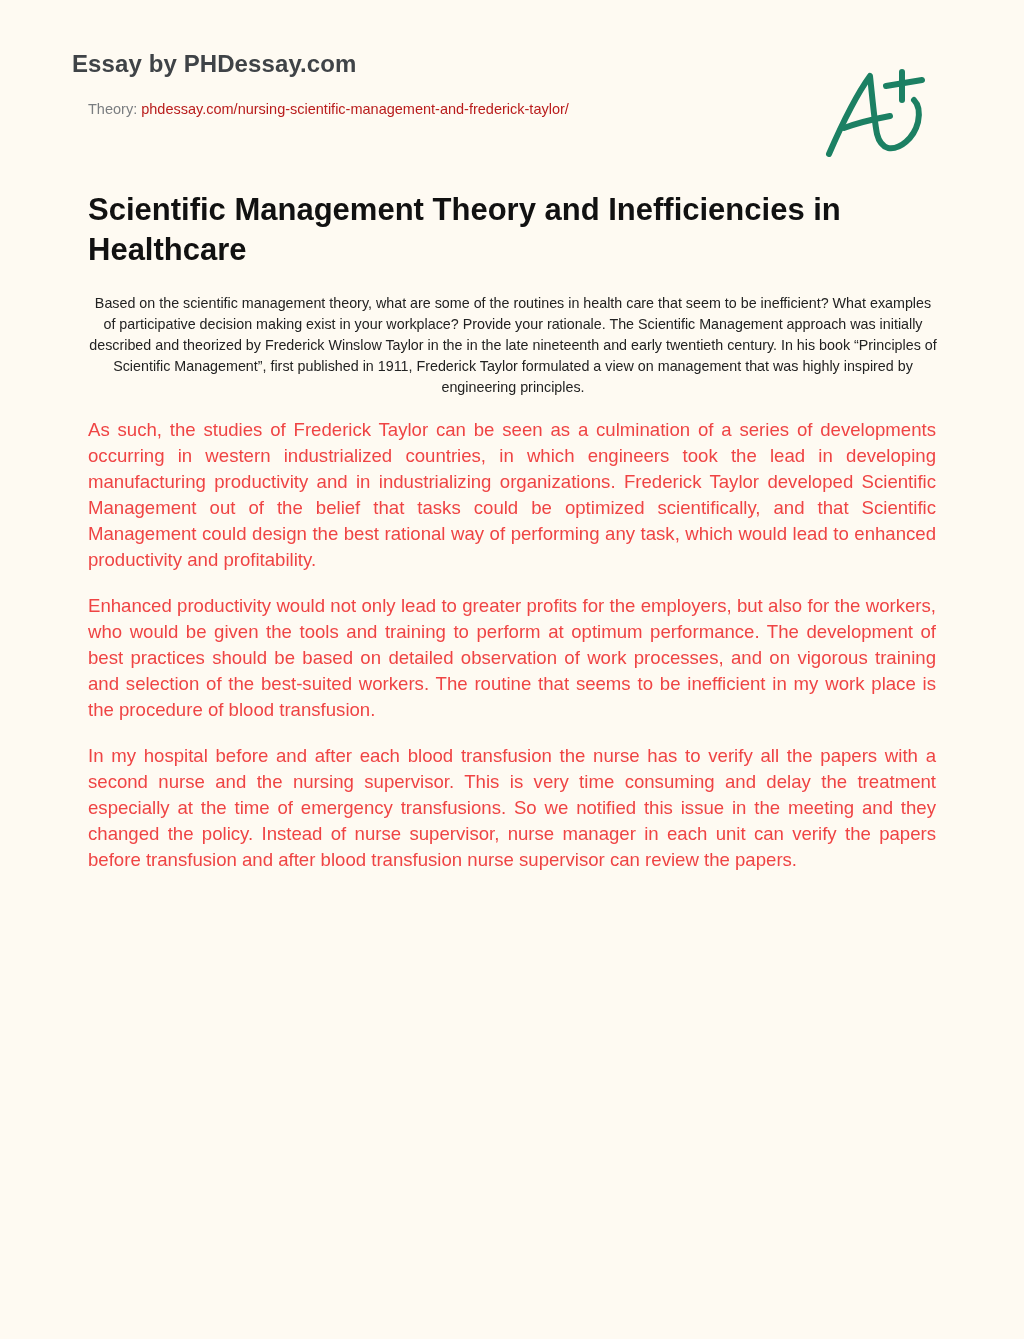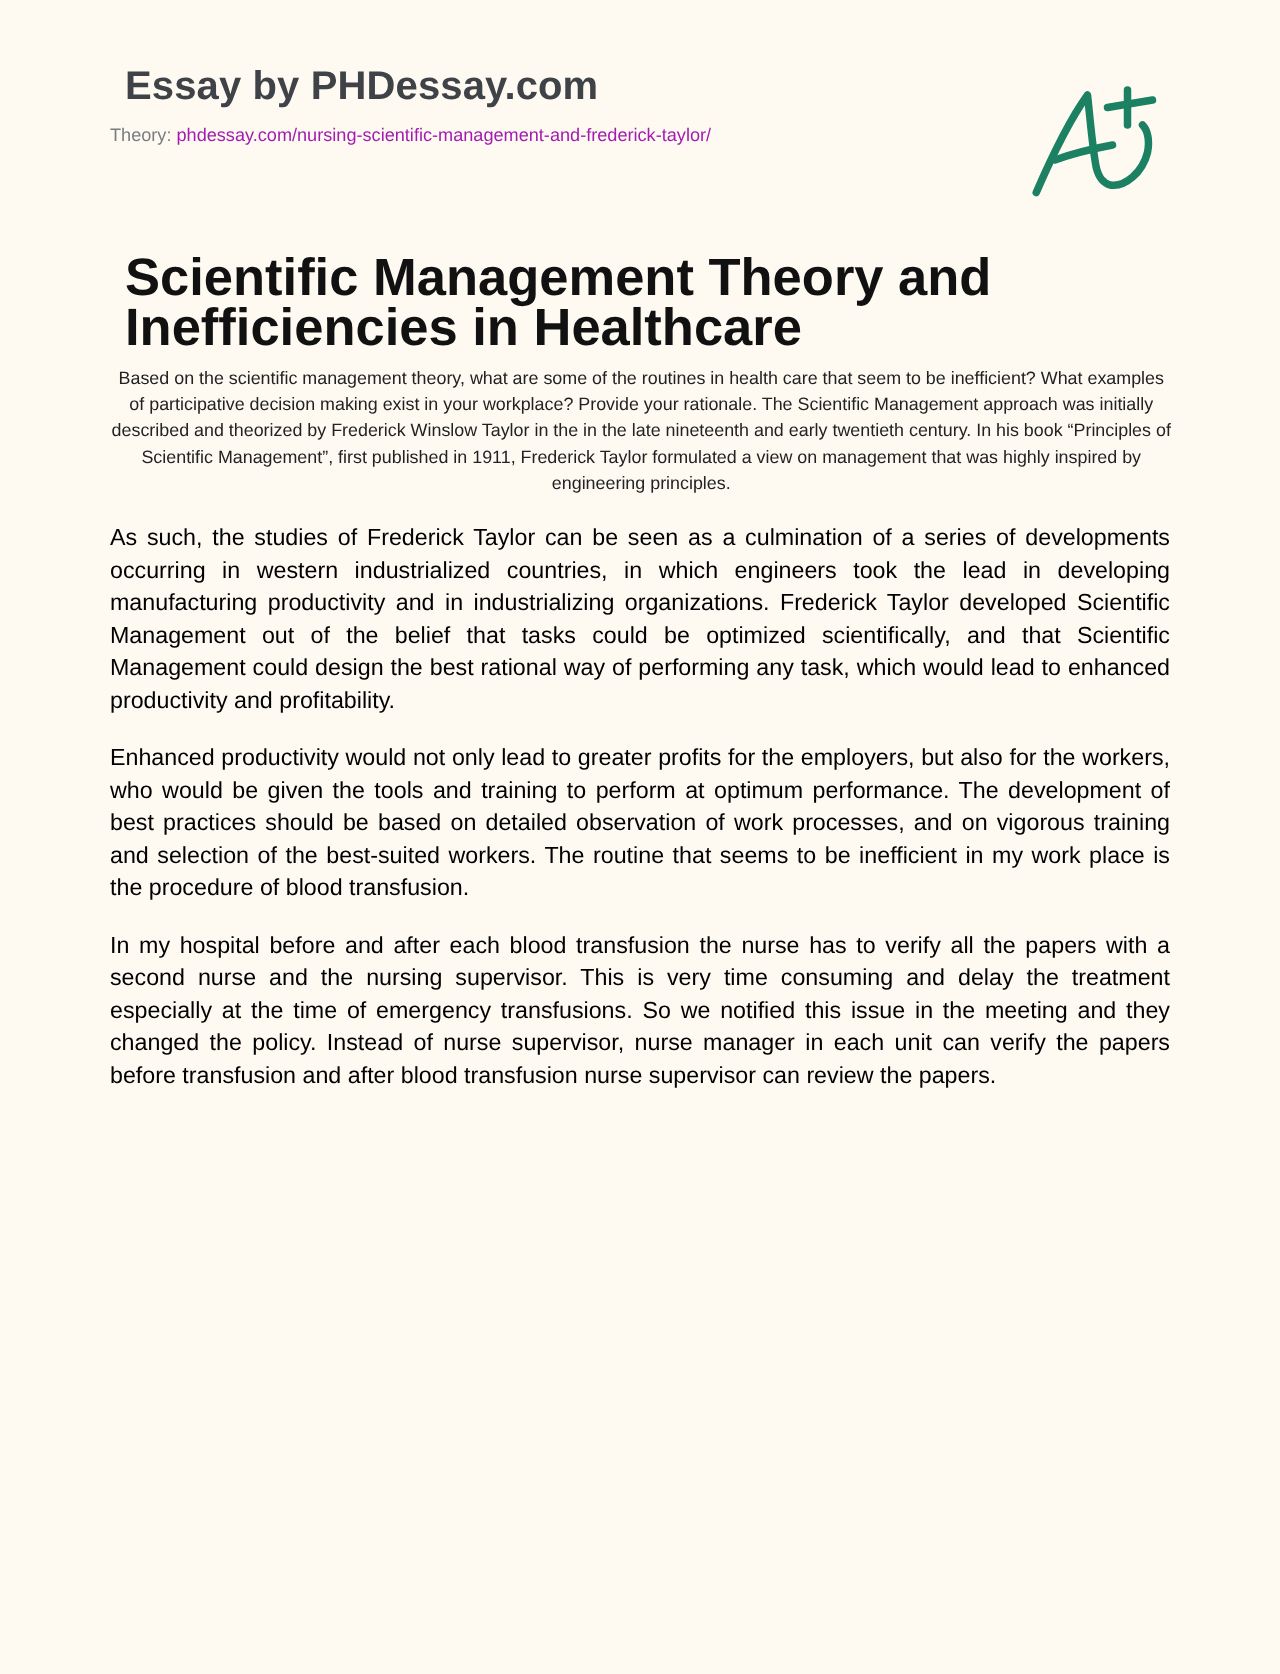--- a/index.html
+++ b/index.html
@@ -10,52 +10,52 @@
   body {
     width: 1024px;
     height: 1339px;
     position: relative;
     overflow: hidden;
     font-family: "Liberation Sans", "DejaVu Sans", sans-serif;
     color: #1d1d1d;
   }
   .site-title {
     position: absolute;
-    left: 100px;
+    left: 72px;
     top: 50px;
-    font-size: 32px;
+    font-size: 24px;
     font-weight: bold;
     color: #3f4347;
     letter-spacing: 0.1px;
   }
   .source-line {
     position: absolute;
     left: 88px;
     top: 101px;
     font-size: 14.5px;
     color: #7a7d80;
   }
   .source-link {
-    color: #a21caf;
+    color: #b91c1c;
     text-decoration: none;
   }
   .logo {
     position: absolute;
     left: 822px;
     top: 64px;
     width: 106px;
     height: 96px;
   }
   .essay-title {
     position: absolute;
     left: 88px;
     top: 190px;
     width: 860px;
-    margin: 12px;
-    font-size: 42px;
+    margin: 0;
+    font-size: 31px;
     line-height: 40px;
     font-weight: bold;
     color: #111;
   }
   .intro {
     position: absolute;
     left: 88px;
     top: 293px;
     width: 850px;
     margin: 0;
@@ -68,21 +68,21 @@
     position: absolute;
     left: 88px;
     top: 417px;
     width: 848px;
   }
   .para {
     margin: 0 0 20px 0;
     font-size: 18.6px;
     line-height: 26px;
     text-align: justify;
-    color: #000000;
+    color: #ef4444;
   }
 </style>
 </head>
 <body>
 
 <div class="site-title">Essay by PHDessay.com</div>
 
 <div class="source-line">
   <span>Theory: </span><a class="source-link">phdessay.com/nursing-scientific-management-and-frederick-taylor/</a>
 </div>

